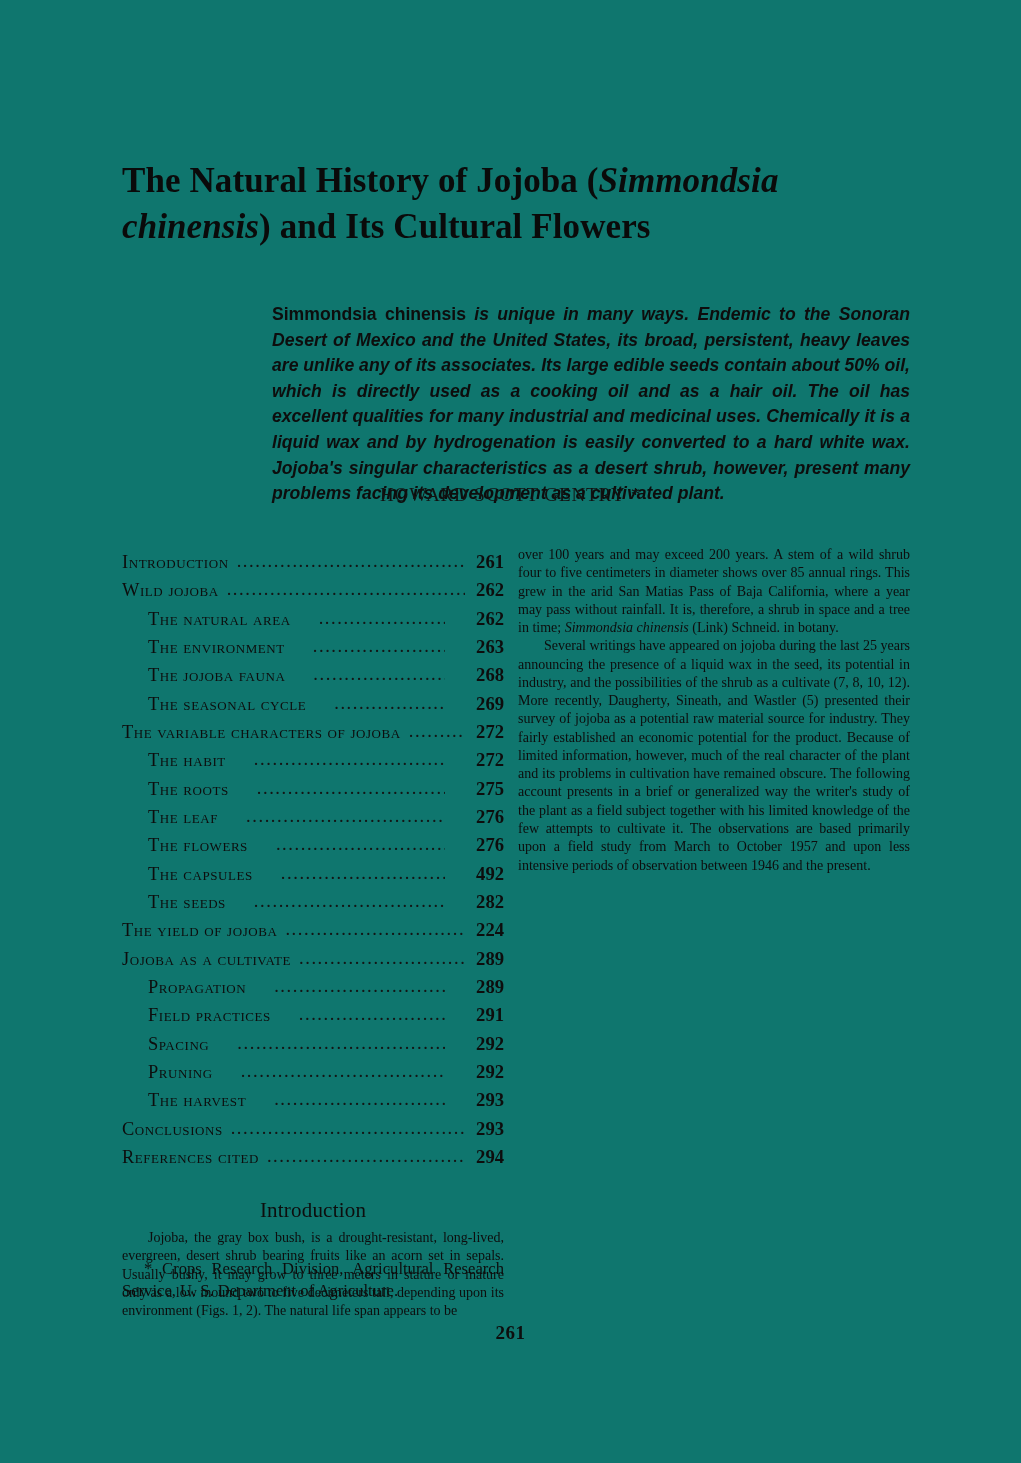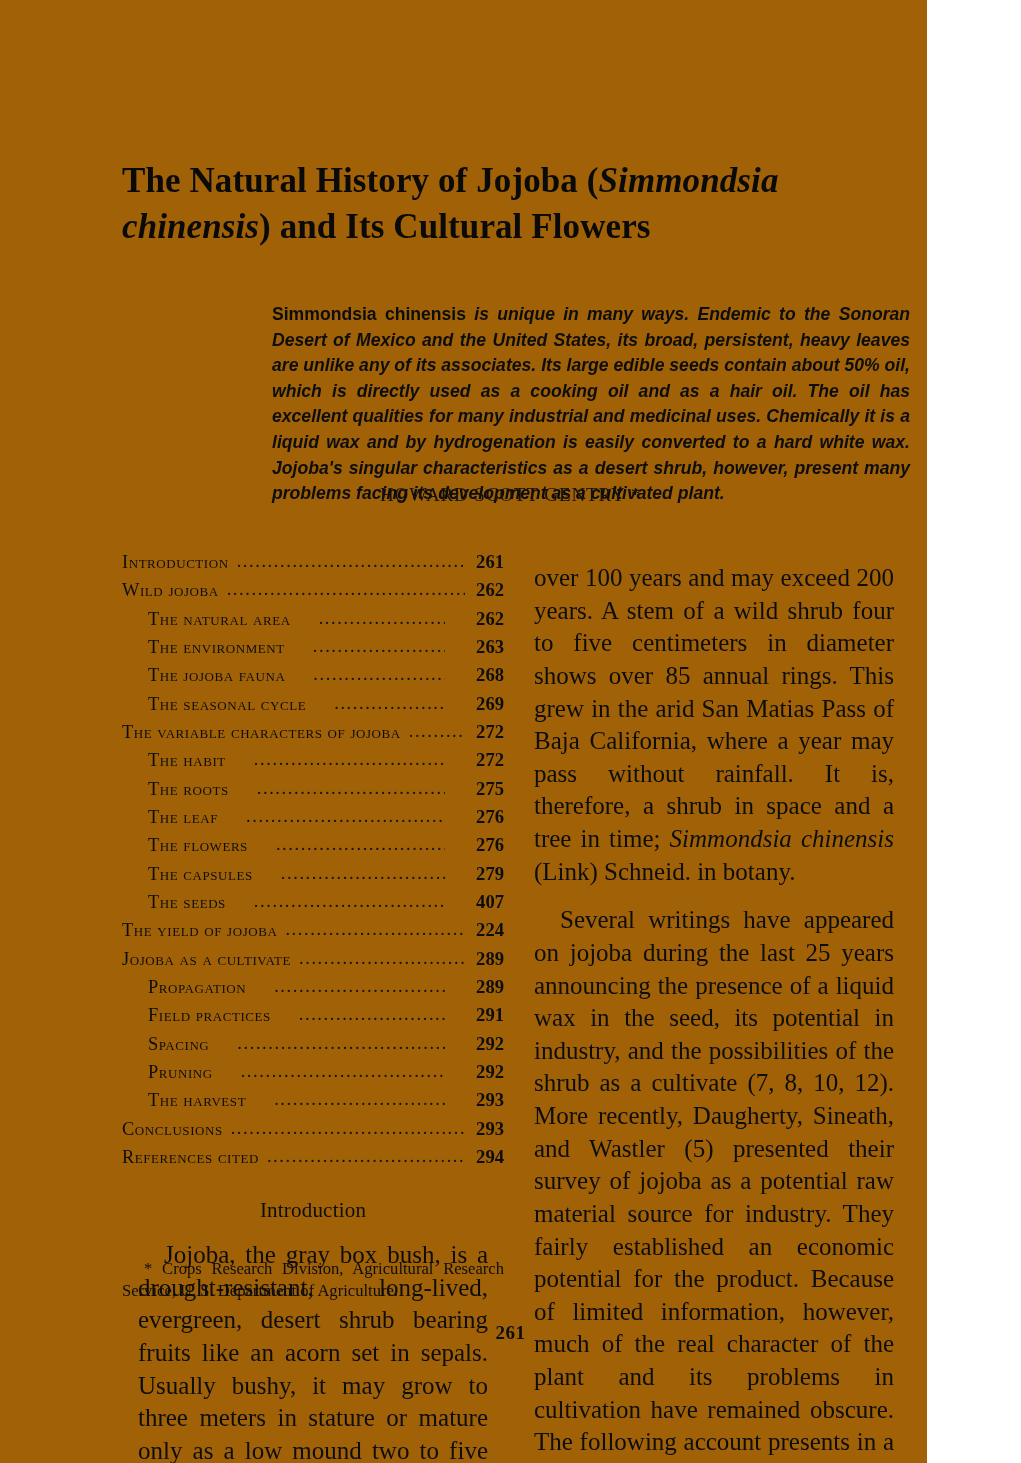--- a/index.html
+++ b/index.html
@@ -2,23 +2,23 @@
 <html><head>
 <meta charset="utf-8">
 <style>
   html, body {
     margin: 0;
     padding: 0;
     background: #ffffff;
   }
   .page {
     position: relative;
-    width: 927px;
+    width: 1021px;
     height: 1463px;
-    background: #a16207;
+    background: #0f766e;
     overflow: hidden;
     font-family: "Liberation Serif", "DejaVu Serif", serif;
     color: #0d0d0d;
   }
 
   
   .title-block {
     position: absolute;
     left: 122px;
     top: 158px;
@@ -137,22 +137,22 @@
   .sec-head {
     margin: 27px 0 6px 0;
     text-align: center;
     font-size: 21px;
     font-weight: normal;
     letter-spacing: 0.2px;
   }
 
   
   .body-p {
-    margin: 16px;
-    font-size: 25px;
+    margin: 0;
+    font-size: 14px;
     line-height: 1.305;
     text-align: justify;
     text-justify: inter-word;
     text-indent: 26px;
   }
   .col-right .body-p + .body-p {
     text-indent: 26px;
   }
   .body-p .ital {
     font-style: italic;
@@ -249,26 +249,26 @@
           <span class="toc-page">276</span>
         </li>
         <li class="toc-row lvl1">
           <span class="toc-label">The Flowers</span>
           <span class="toc-dots">............................................................................</span>
           <span class="toc-page">276</span>
         </li>
         <li class="toc-row lvl1">
           <span class="toc-label">The Capsules</span>
           <span class="toc-dots">............................................................................</span>
-          <span class="toc-page">279</span>
+          <span class="toc-page">492</span>
         </li>
         <li class="toc-row lvl1">
           <span class="toc-label">The Seeds</span>
           <span class="toc-dots">............................................................................</span>
-          <span class="toc-page">407</span>
+          <span class="toc-page">282</span>
         </li>
         <li class="toc-row lvl0">
           <span class="toc-label">The Yield of Jojoba</span>
           <span class="toc-dots">............................................................................</span>
           <span class="toc-page">224</span>
         </li>
         <li class="toc-row lvl0">
           <span class="toc-label">Jojoba as a Cultivate</span>
           <span class="toc-dots">............................................................................</span>
           <span class="toc-page">289</span>

